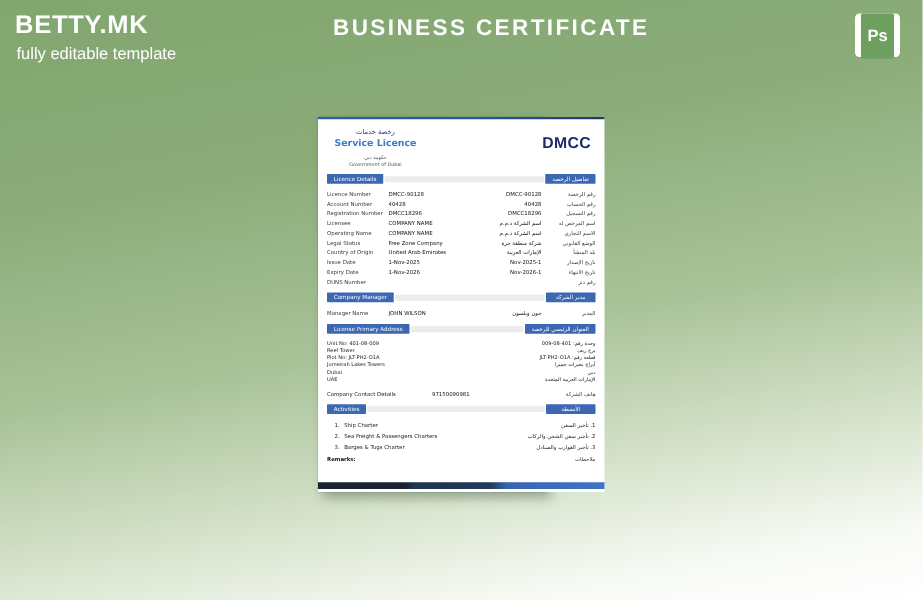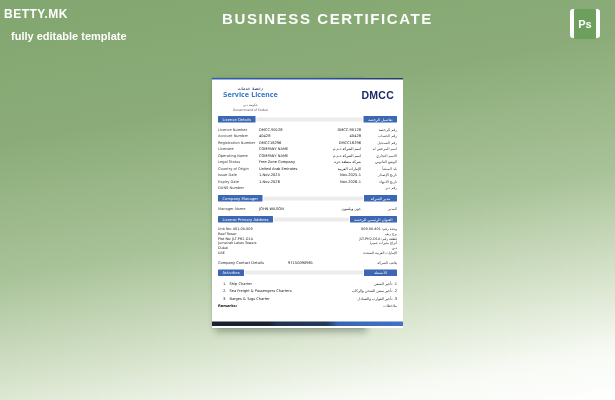--- a/index.html
+++ b/index.html
@@ -3,22 +3,22 @@
 <meta charset="utf-8">
 <style>
   * { margin:0; padding:0; box-sizing:border-box; }
   html,body { width:615px; height:400px; }
   body {
     position:relative; overflow:hidden;
     font-family:"DejaVu Sans", sans-serif;
     background:linear-gradient(170deg, #82a66f 0%, #8bac79 28%, #a9c399 55%, #d8e4cd 76%, #f7faf4 90%, #ffffff 100%);
   }
   
-  .brand { position:absolute; left:4px; top:7px; color:#fff; font-size:12px; font-weight:bold; letter-spacing:.5px; font-family:"Liberation Sans",sans-serif; }
-  .tagline { position:absolute; left:11px; top:30px; color:#fefefe; font-size:11px; font-weight:700; font-family:"Liberation Sans",sans-serif; }
+  .brand { position:absolute; left:10px; top:7px; color:#fff; font-size:17px; font-weight:bold; letter-spacing:.5px; font-family:"Liberation Sans",sans-serif; }
+  .tagline { position:absolute; left:11px; top:30px; color:#fefefe; font-size:11px; font-weight:400; font-family:"Liberation Sans",sans-serif; }
   .page-title { position:absolute; left:0; right:0; top:10px; text-align:center; color:#fdfdfd; font-size:15px; font-weight:bold; letter-spacing:1.6px; font-family:"Liberation Sans",sans-serif;padding-left:40px; }
   .ps-badge { position:absolute; left:570px; top:9px; width:30px; height:29px; background:#fdfdfd; border-radius:3px; display:flex; align-items:center; justify-content:center; }
   .ps-badge-inner { width:22px; height:30px; background:#6da05e; border-radius:1px; display:flex; align-items:center; justify-content:center; color:#fff; font-size:11px; font-weight:bold; font-family:"Liberation Sans",sans-serif; }
   
   .doc-wrap { position:absolute; left:212px; top:78px; width:152px; height:250px; background:#fff; box-shadow:3px 4px 7px rgba(45,65,45,.38), 0 0 1px rgba(0,0,0,.25); }
   .doc { width:382px; height:500px; transform:scale(.5); transform-origin:0 0; background:#fff; position:relative; color:#222; }
   .doc-topline { height:3px; width:100%; background:linear-gradient(to right,#2f5fae 0%,#30539f 55%,#233a66 100%); }
   .doc-inner { padding:10px 12px 0 12px; }
   .doc-header { display:flex; justify-content:space-between; align-items:flex-start; padding:2px 6px 0 10px; }
   .hdr-left { text-align:center; }

